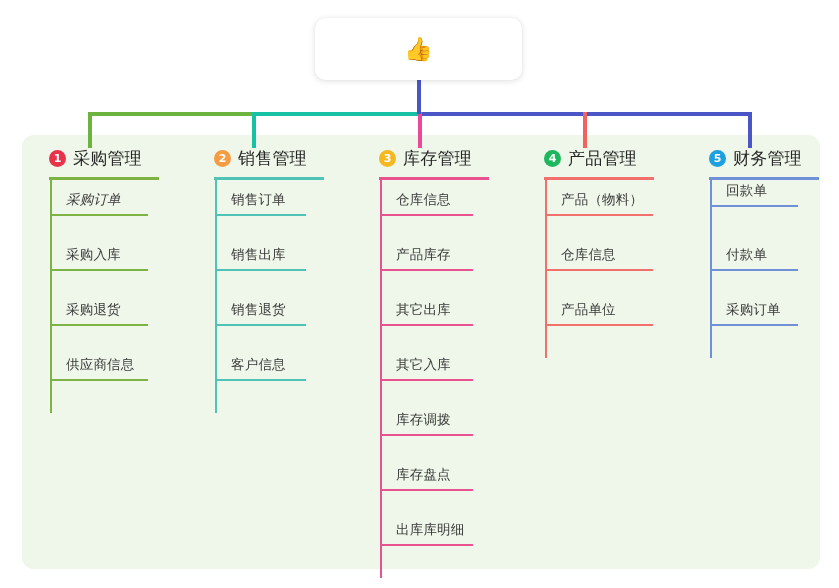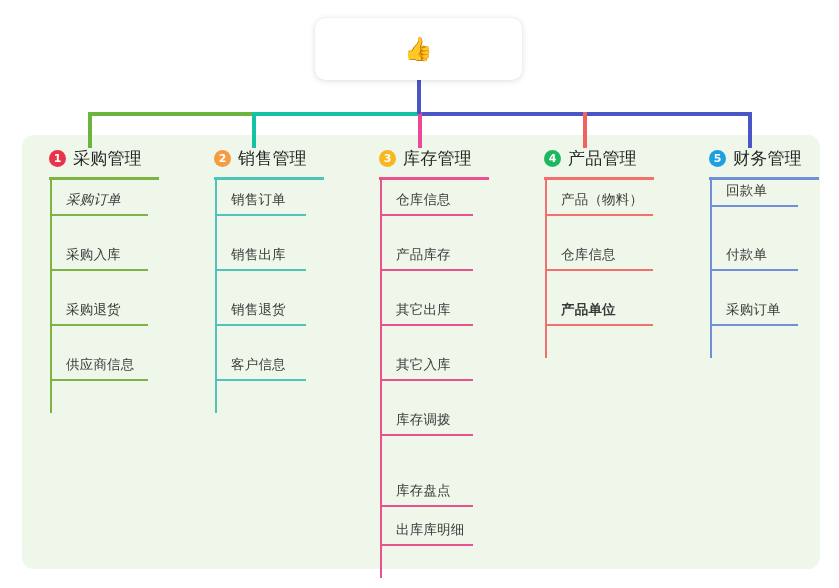--- a/index.html
+++ b/index.html
@@ -200,21 +200,21 @@
           <div class="leaf-rule" style="width: 93px; background: rgb(232, 83, 143);"></div>
         </div>
         <div class="leaf" style="top: 200px; width: 93px; height: 36px;">
           <span class="leaf-label">其它入库</span>
           <div class="leaf-rule" style="width: 93px; background: rgb(232, 83, 143);"></div>
         </div>
         <div class="leaf" style="top: 255px; width: 93px; height: 36px;">
           <span class="leaf-label">库存调拨</span>
           <div class="leaf-rule" style="width: 93px; background: rgb(232, 83, 143);"></div>
         </div>
-        <div class="leaf" style="top: 326px; width: 93px; height: 36px; padding-left: 27px;">
+        <div class="leaf" style="top: 310px; width: 93px; height: 36px; padding-left: 27px;">
           <span class="leaf-label">库存盘点</span>
           <div class="leaf-rule" style="width: 93px; background: rgb(232, 83, 143);"></div>
         </div>
         <div class="leaf" style="top: 365px; width: 93px; height: 36px;">
           <span class="leaf-label">出库库明细</span>
           <div class="leaf-rule" style="width: 93px; background: rgb(232, 83, 143);"></div>
         </div>
       </div>
       <div class="column" style="left: 531px;">
         <div class="col-head">
@@ -224,21 +224,21 @@
         <div class="head-rule" style="width: 110px; background: rgb(242, 112, 108);"></div>
         <div class="spine" style="height: 181px; background: rgb(242, 112, 108);"></div>
         <div class="leaf" style="top: 35px; width: 108px; height: 36px;">
           <span class="leaf-label">产品（物料）</span>
           <div class="leaf-rule" style="width: 108px; background: rgb(242, 112, 108);"></div>
         </div>
         <div class="leaf" style="top: 90px; width: 108px; height: 36px;">
           <span class="leaf-label">仓库信息</span>
           <div class="leaf-rule" style="width: 108px; background: rgb(242, 112, 108);"></div>
         </div>
-        <div class="leaf" style="top: 145px; width: 108px; height: 36px; font-weight: bold;">
+        <div class="leaf" style="top: 145px; width: 108px; height: 36px;">
           <span class="leaf-label">产品单位</span>
           <div class="leaf-rule" style="width: 108px; background: rgb(242, 112, 108);"></div>
         </div>
       </div>
       <div class="column" style="left: 696px;">
         <div class="col-head">
           <span class="badge" style="background: rgb(30, 159, 224);">5</span>
           <span class="col-title">财务管理</span>
         </div>
         <div class="head-rule" style="width: 110px; background: rgb(111, 143, 214);"></div>

